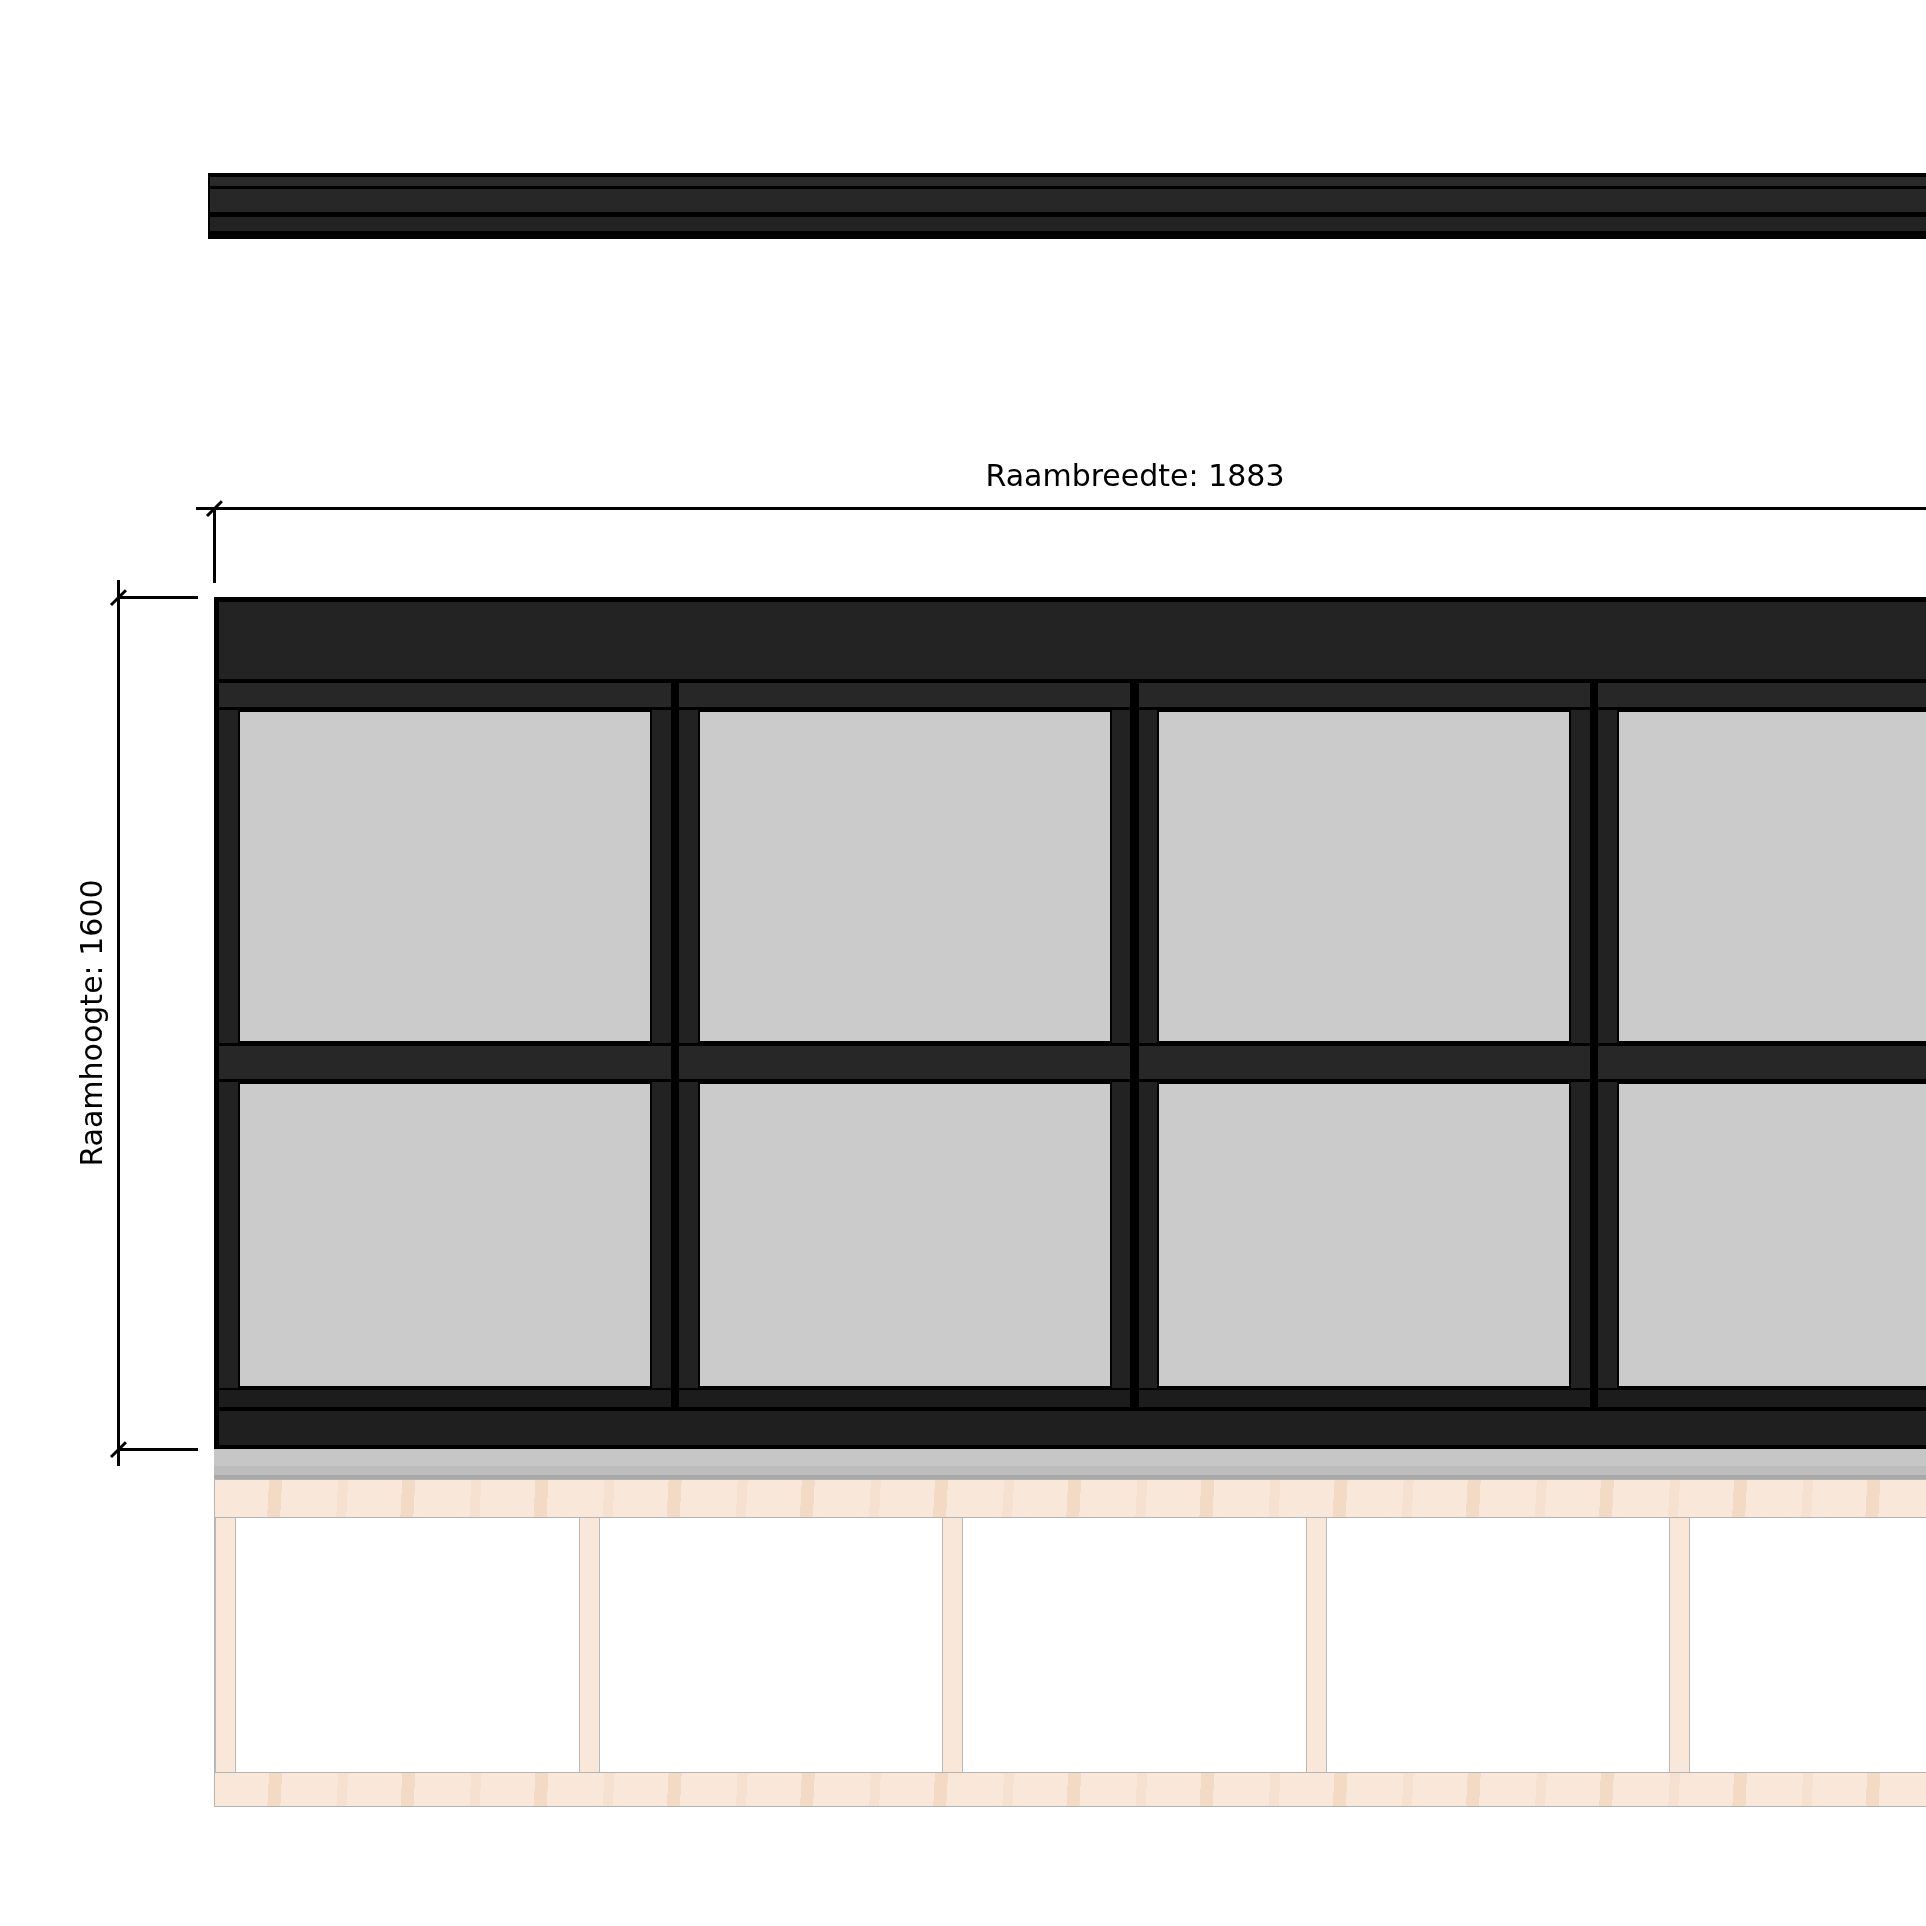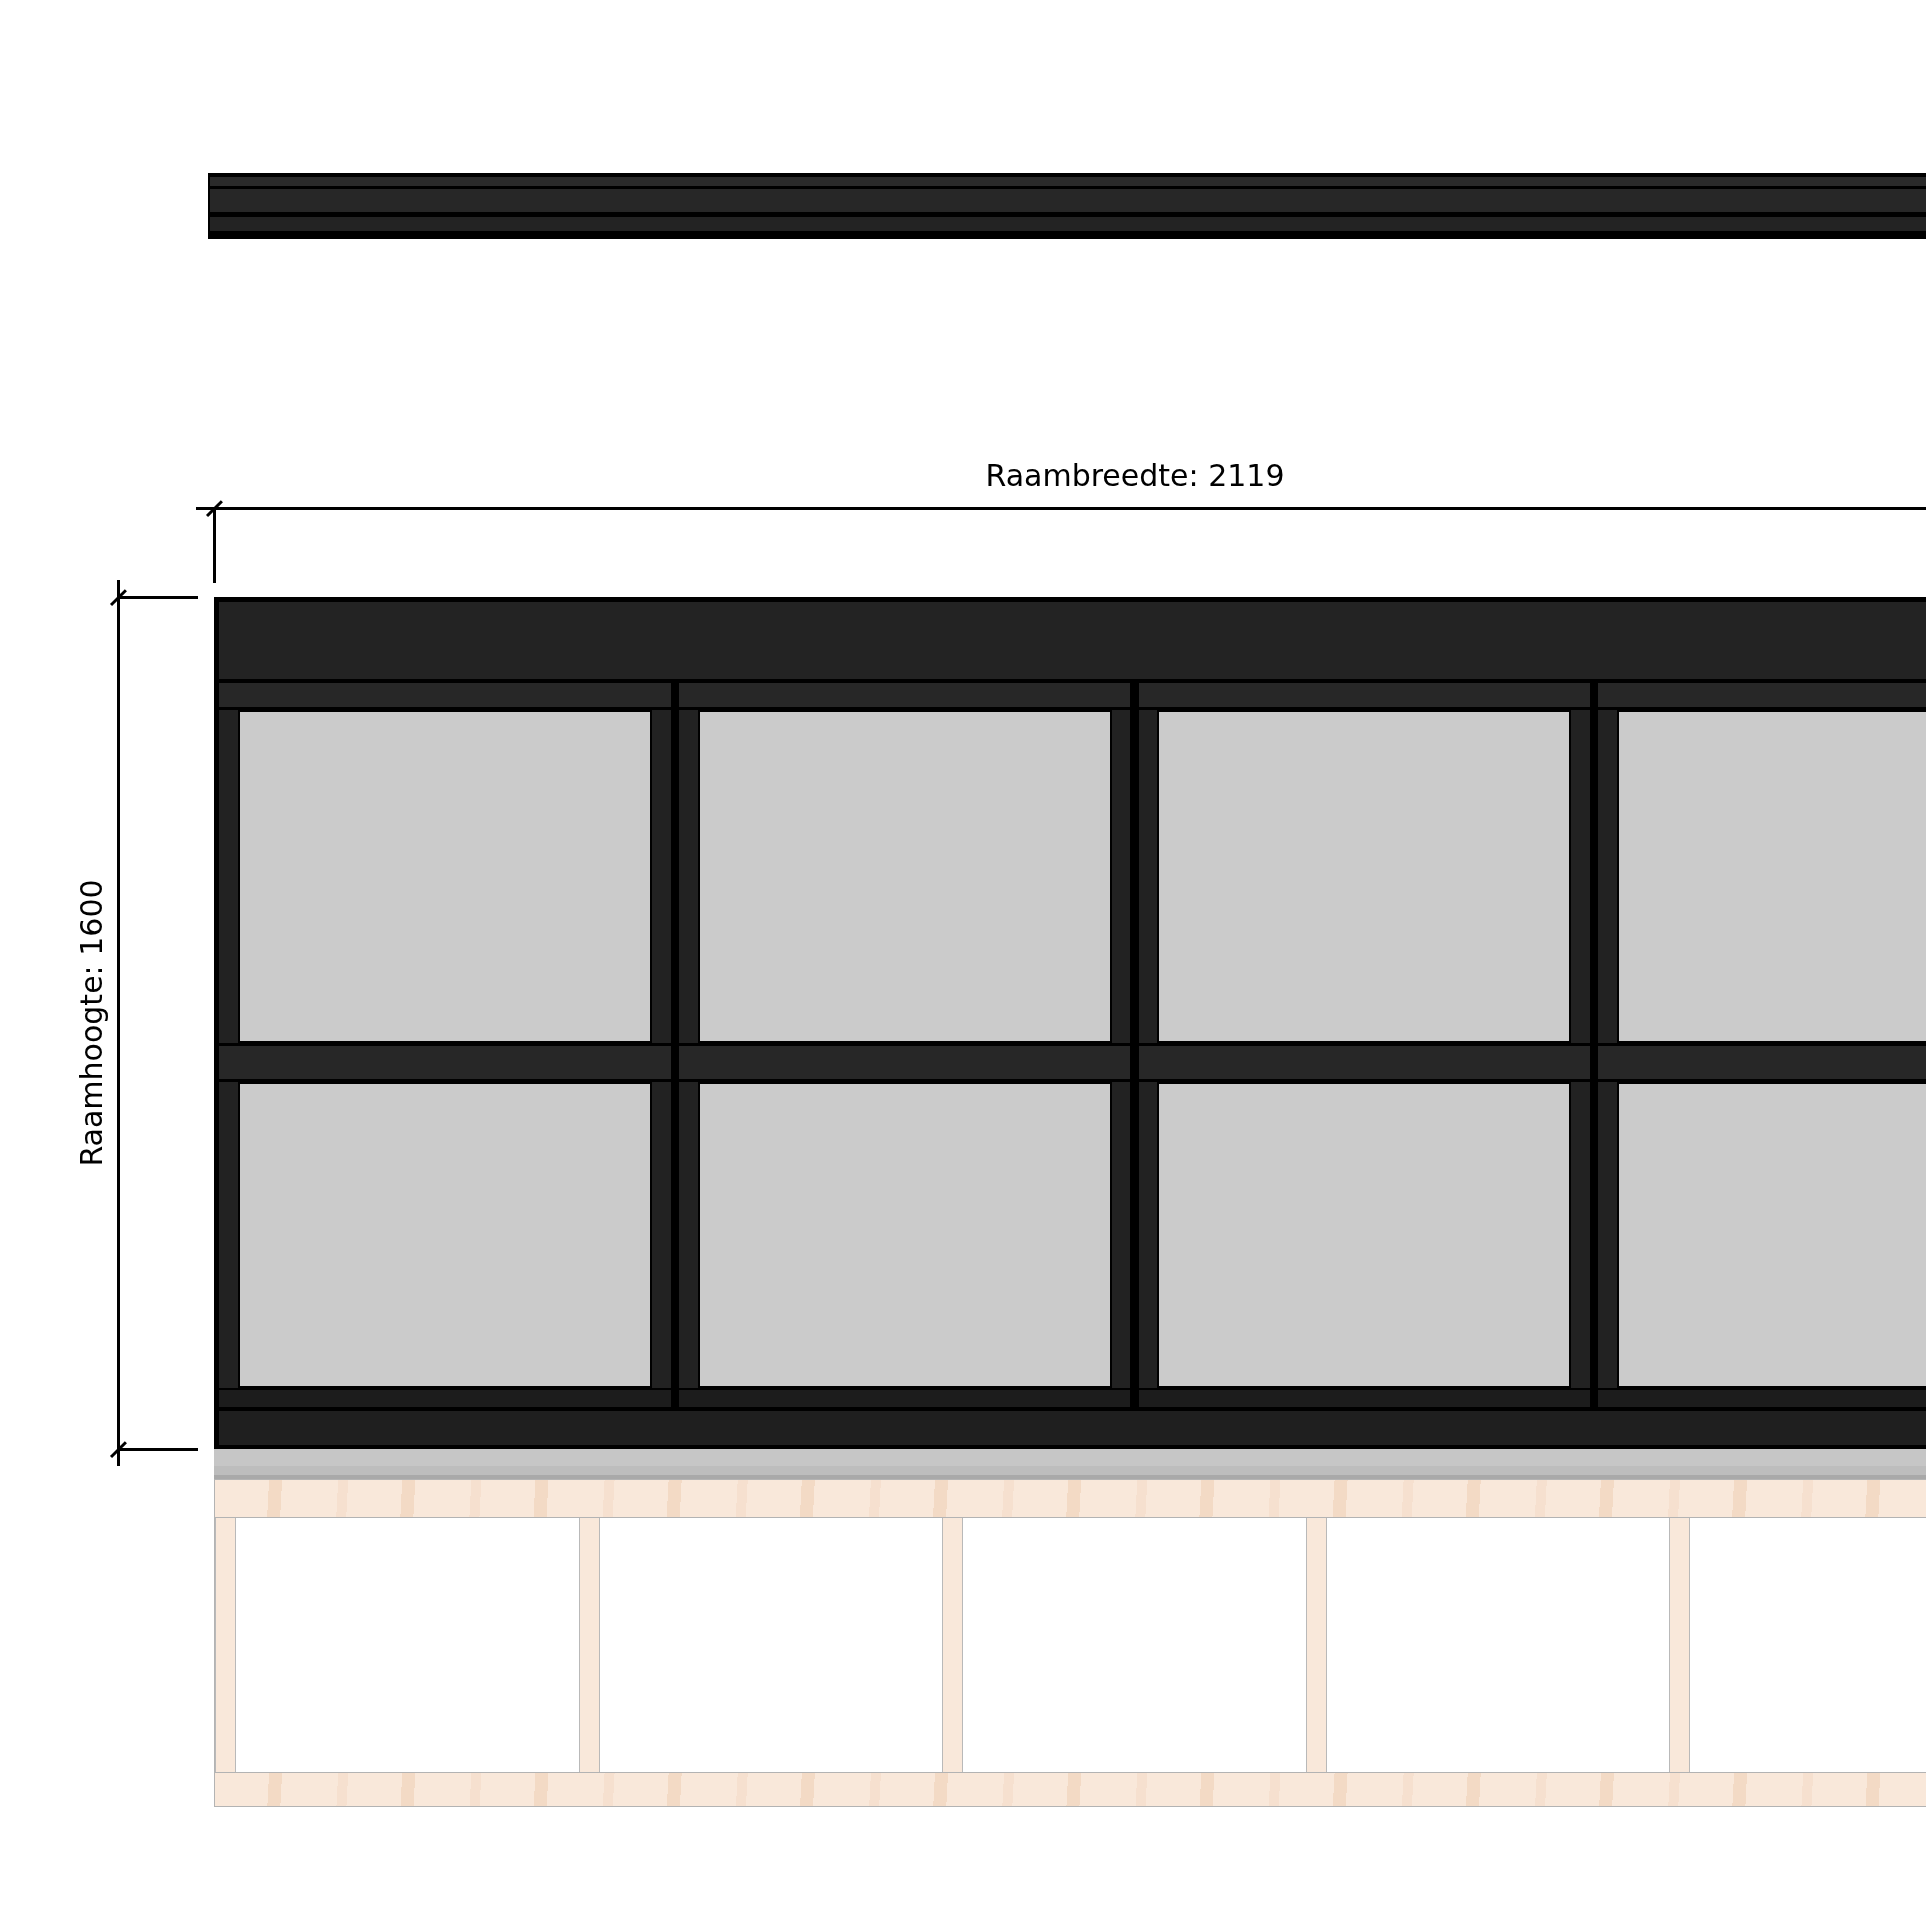--- a/index.html
+++ b/index.html
@@ -50,21 +50,21 @@
 <body>
 
 <div class="abs beam"></div>
 
 <div>
   <div class="dline-h" style="left:196px;top:507px;width:1880px;"></div>
   <span class="tick" style="left:214px;top:508px;"></span>
 
   <div class="dline-v" style="left:213px;top:508px;height:75px;"></div>
 
-  <div class="dim-label center" style="left:1135px;top:461px;">Raambreedte: 2119</div>
+  <div class="dim-label center" style="left:1135px;top:461px;">Raambreedte: 1883</div>
 </div>
 
 <div>
   <div class="dline-v" style="left:117px;top:580px;height:886px;"></div>
   <span class="tick" style="left:118px;top:597px;"></span>
   <span class="tick" style="left:118px;top:1449px;"></span>
   <div class="dline-h" style="left:117px;top:596px;width:81px;"></div>
   <div class="dline-h" style="left:117px;top:1448px;width:81px;"></div>
   <div class="dim-label rot" style="left:92px;top:1023px;">Raamhoogte: 1600</div>
 </div>

